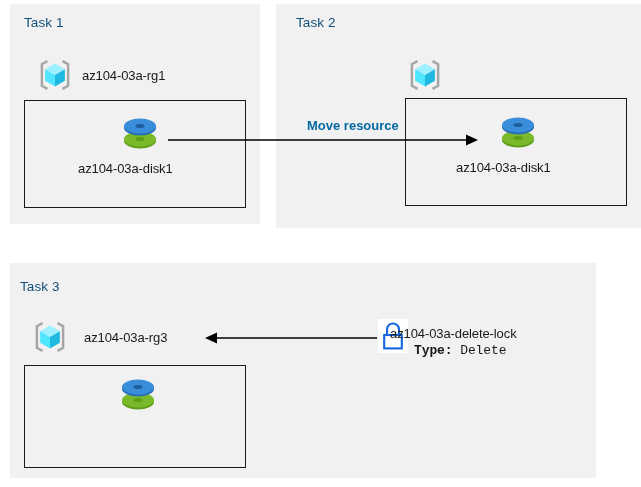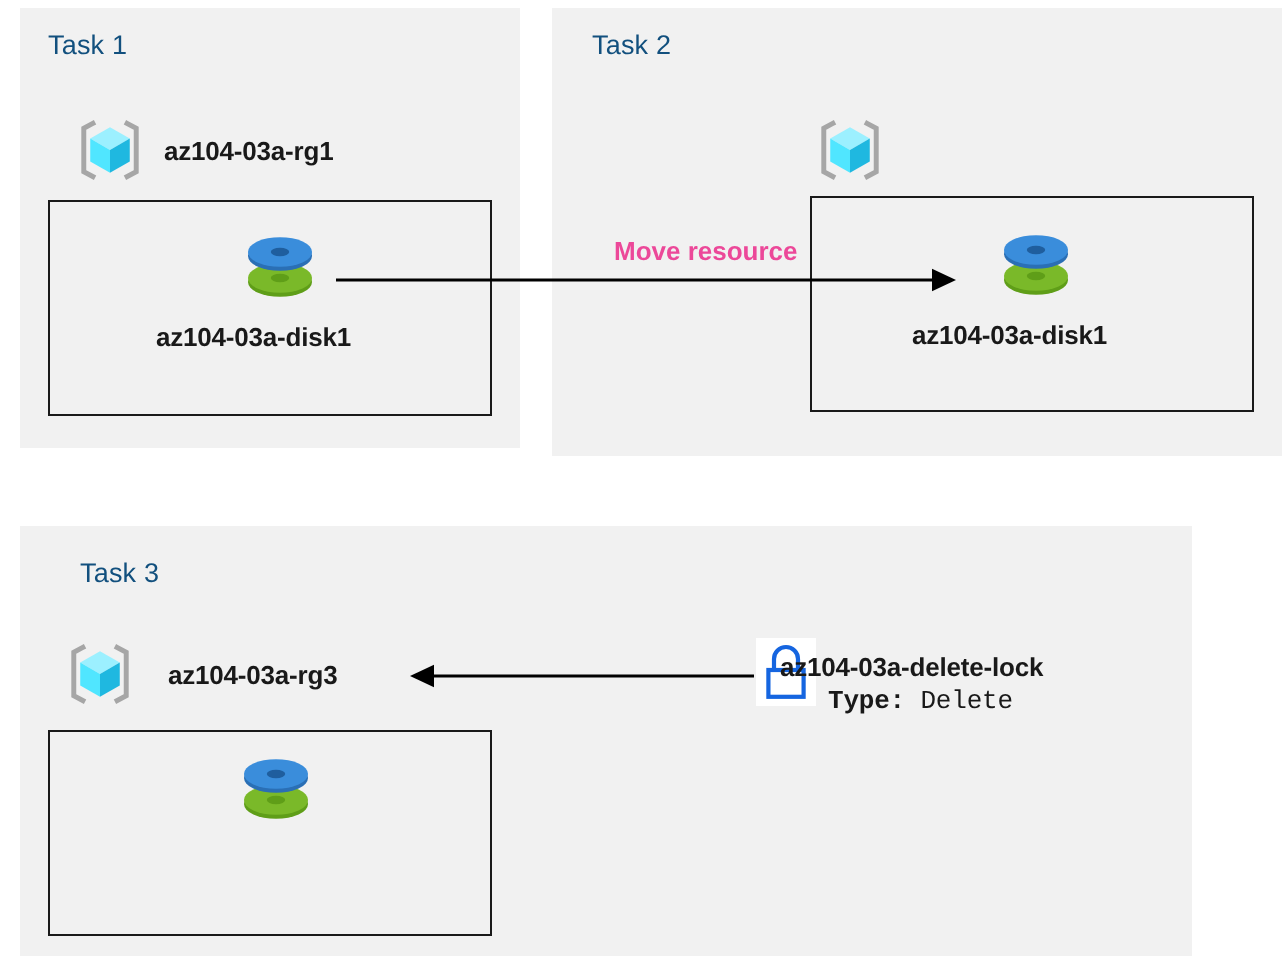--- a/index.html
+++ b/index.html
@@ -40,36 +40,36 @@
     position: absolute;
     background: #f1f1f1;
     border: 1px solid #1a1a1a;
     box-sizing: border-box;
   }
 
   
   .label {
     position: absolute;
     font-size: 13px;
-    font-weight: bold;
+    font-weight: normal;
     color: #191919;
     white-space: nowrap;
     letter-spacing: -.1px;
   }
   .label.sub {
     font-weight: bold;
   }
   .label .reg {
     font-weight: normal;
   }
   .arrow-label {
     position: absolute;
     font-size: 13px;
     font-weight: bold;
-    color: #ec4899;
+    color: #0369a1;
     white-space: nowrap;
     padding-left: 27px;
   }
 
   
   .icon {
     position: absolute;
     display: block;
   }
   .rg-icon { width: 38px; height: 38px; }
@@ -146,21 +146,21 @@
 
   <div class="arrow-label" style="left:280px; top:118px;">Move resource</div>
 
   <svg class="arrow" width="310" height="20" viewBox="0 0 310 20" style="left:168px; top:130px;">
     <line x1="0" y1="10" x2="298" y2="10" stroke="#000000" stroke-width="1.6"></line>
     <polygon points="298,4.4 310,10 298,15.6" fill="#000000"></polygon>
   </svg>
 
   <div class="panel" style="left:10px; top:263px; width:586px; height:215px;"></div>
 
-  <div class="panel-title" style="left:40px; top:279px;">Task 3</div>
+  <div class="panel-title" style="left:20px; top:279px;">Task 3</div>
 
   <svg class="icon rg-icon" viewBox="0 0 40 40" style="left:31px; top:318px;">
     <g fill="none" stroke="#a6a6a6" stroke-width="2.6" stroke-linecap="square">
       <path d="M11 6 L6.2 8.6 L6.2 31.4 L11 34"></path>
       <path d="M29 6 L33.8 8.6 L33.8 31.4 L29 34"></path>
     </g>
     <g>
       <polygon points="20,8 30.4,14 20,20 9.6,14" fill="#9cf0ff"></polygon>
       <polygon points="9.6,14 20,20 20,32 9.6,26" fill="#50e6ff"></polygon>
       <polygon points="30.4,14 30.4,26 20,32 20,20" fill="#1fb8e0"></polygon>

